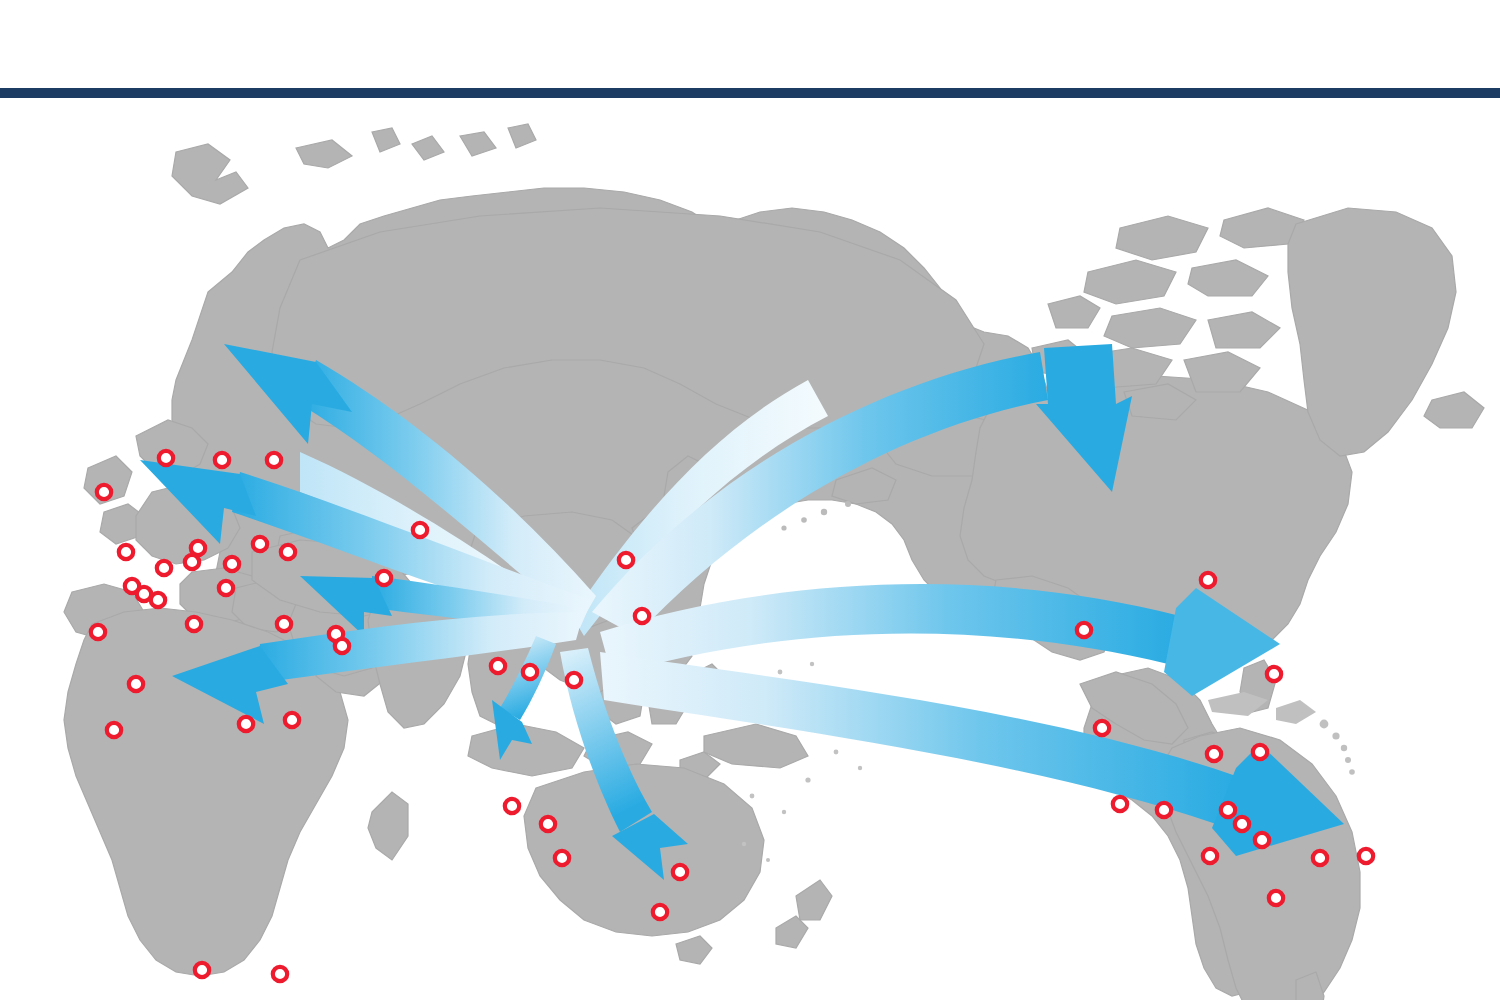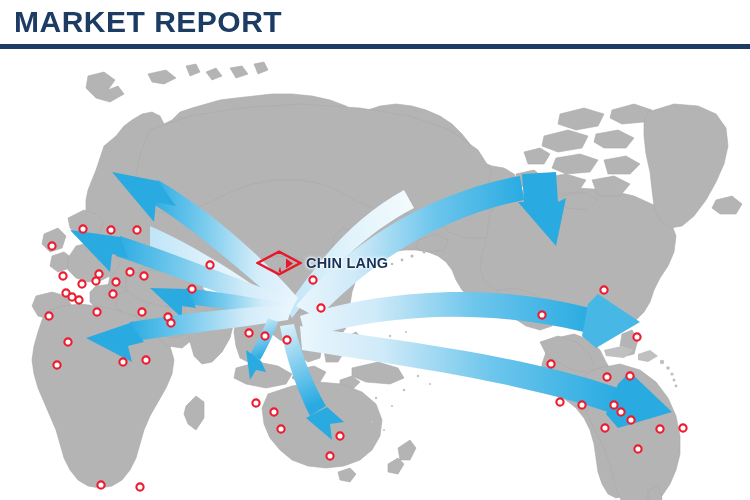--- a/index.html
+++ b/index.html
@@ -27,21 +27,20 @@
   #logo .brand{font-size:14.5px;font-weight:700;color:#153359;
                letter-spacing:.2px;white-space:nowrap;
                text-shadow:0 0 2px #fff,0 0 3px #fff,0 0 4px #fff;}
 </style>
 </head>
 <body>
 
 <div id="stage">
 
   <div id="header">
-    <div id="title">MARKET REPORT</div>
     <div id="rule"></div>
   </div>
 
   <div id="mapwrap">
 
     <svg width="750" height="450" viewBox="0 0 750 450">
       <defs>
 
         <linearGradient id="gL" x1="1" y1="0" x2="0" y2="0">
           <stop offset="0%" stop-color="#eaf6fd"></stop>
@@ -346,24 +345,14 @@
         <circle cx="582" cy="355" r="3.6" fill="#ffffff" stroke="#ee1b2e" stroke-width="2.1"></circle>
         <circle cx="605" cy="378" r="3.6" fill="#ffffff" stroke="#ee1b2e" stroke-width="2.1"></circle>
         <circle cx="614" cy="355" r="3.6" fill="#ffffff" stroke="#ee1b2e" stroke-width="2.1"></circle>
         <circle cx="621" cy="362" r="3.6" fill="#ffffff" stroke="#ee1b2e" stroke-width="2.1"></circle>
         <circle cx="631" cy="370" r="3.6" fill="#ffffff" stroke="#ee1b2e" stroke-width="2.1"></circle>
         <circle cx="638" cy="399" r="3.6" fill="#ffffff" stroke="#ee1b2e" stroke-width="2.1"></circle>
         <circle cx="660" cy="379" r="3.6" fill="#ffffff" stroke="#ee1b2e" stroke-width="2.1"></circle>
         <circle cx="683" cy="378" r="3.6" fill="#ffffff" stroke="#ee1b2e" stroke-width="2.1"></circle>
       </svg>
 
-    <div id="logo">
-      <span class="diamond">
-        <svg width="46" height="26" viewBox="0 0 46 26">
-          <polygon points="23,1.6 44.4,13 23,24.4 1.6,13" fill="none" stroke="#e8172a" stroke-width="2.4"></polygon>
-          <path d="M10,14.5 L30,14.5 L30,8.5 L37,13.5 L30,18.5 L30,14.5" fill="#e8172a"></path>
-          <path d="M24,16.5 L25.5,23 L22.5,21.5 Z" fill="#e8172a"></path>
-        </svg>
-      </span>
-      <span class="brand">CHIN LANG</span>
-    </div>
   </div>
 </div>
 
 </body></html>

